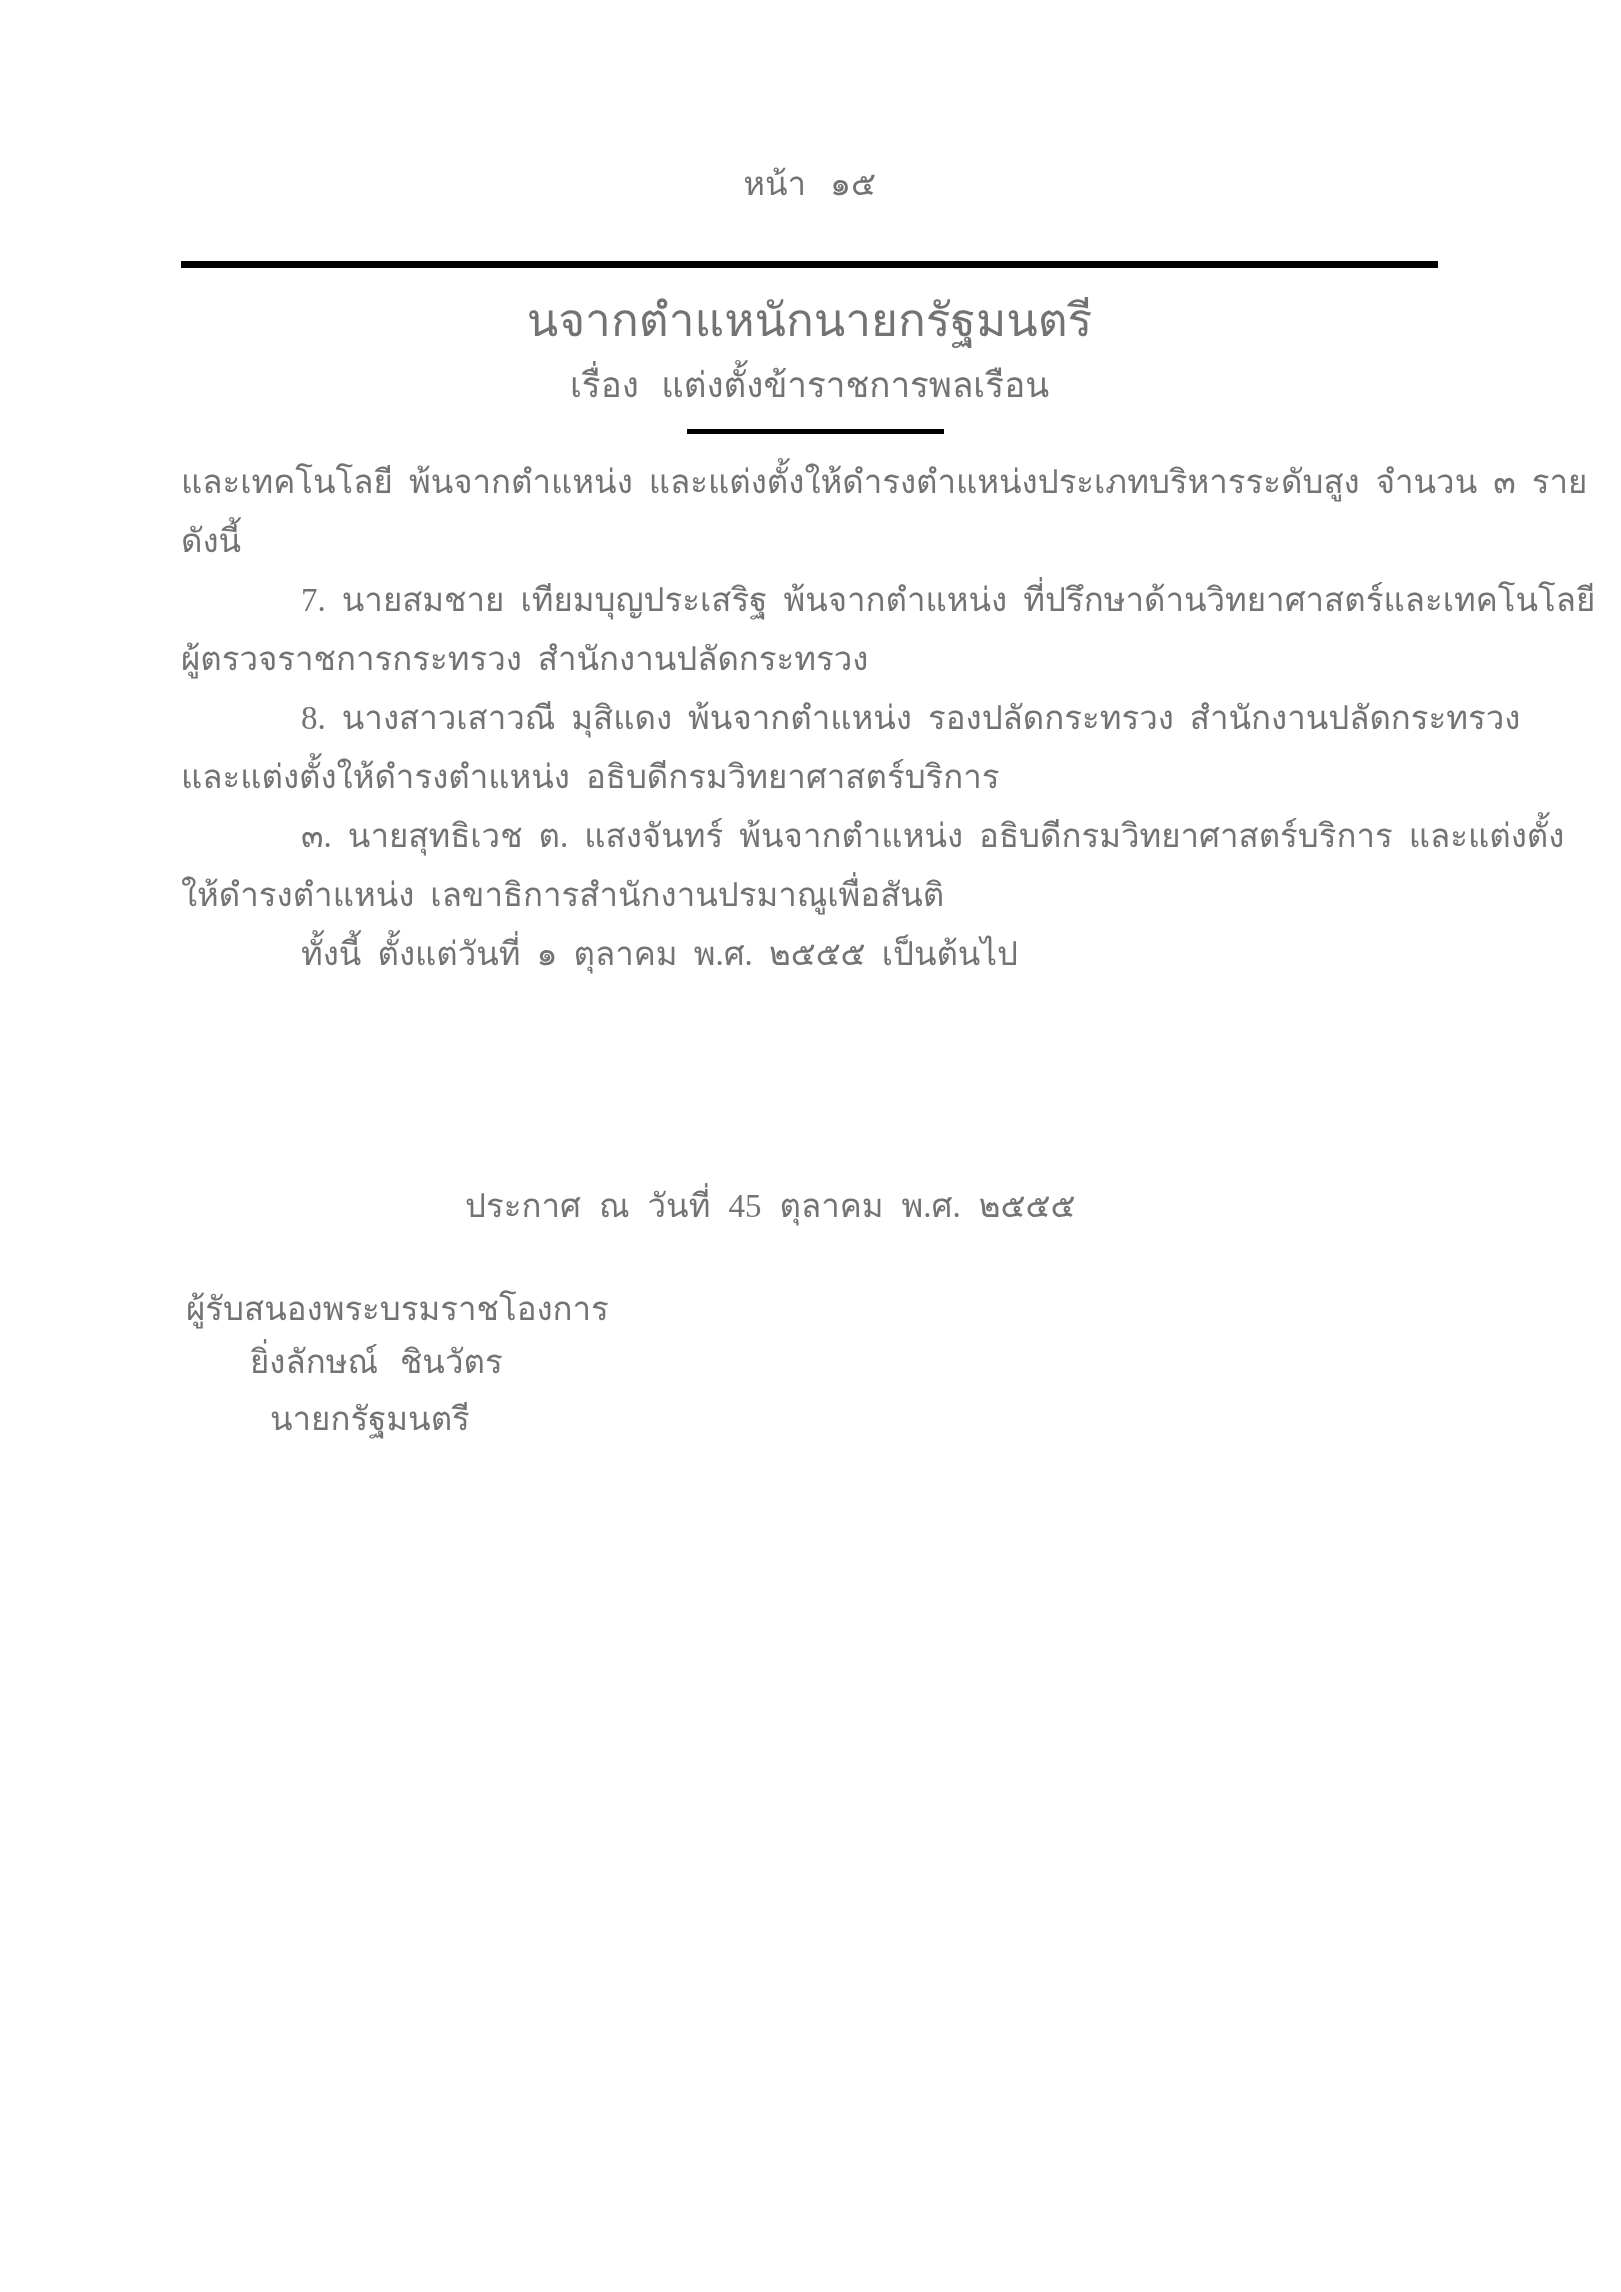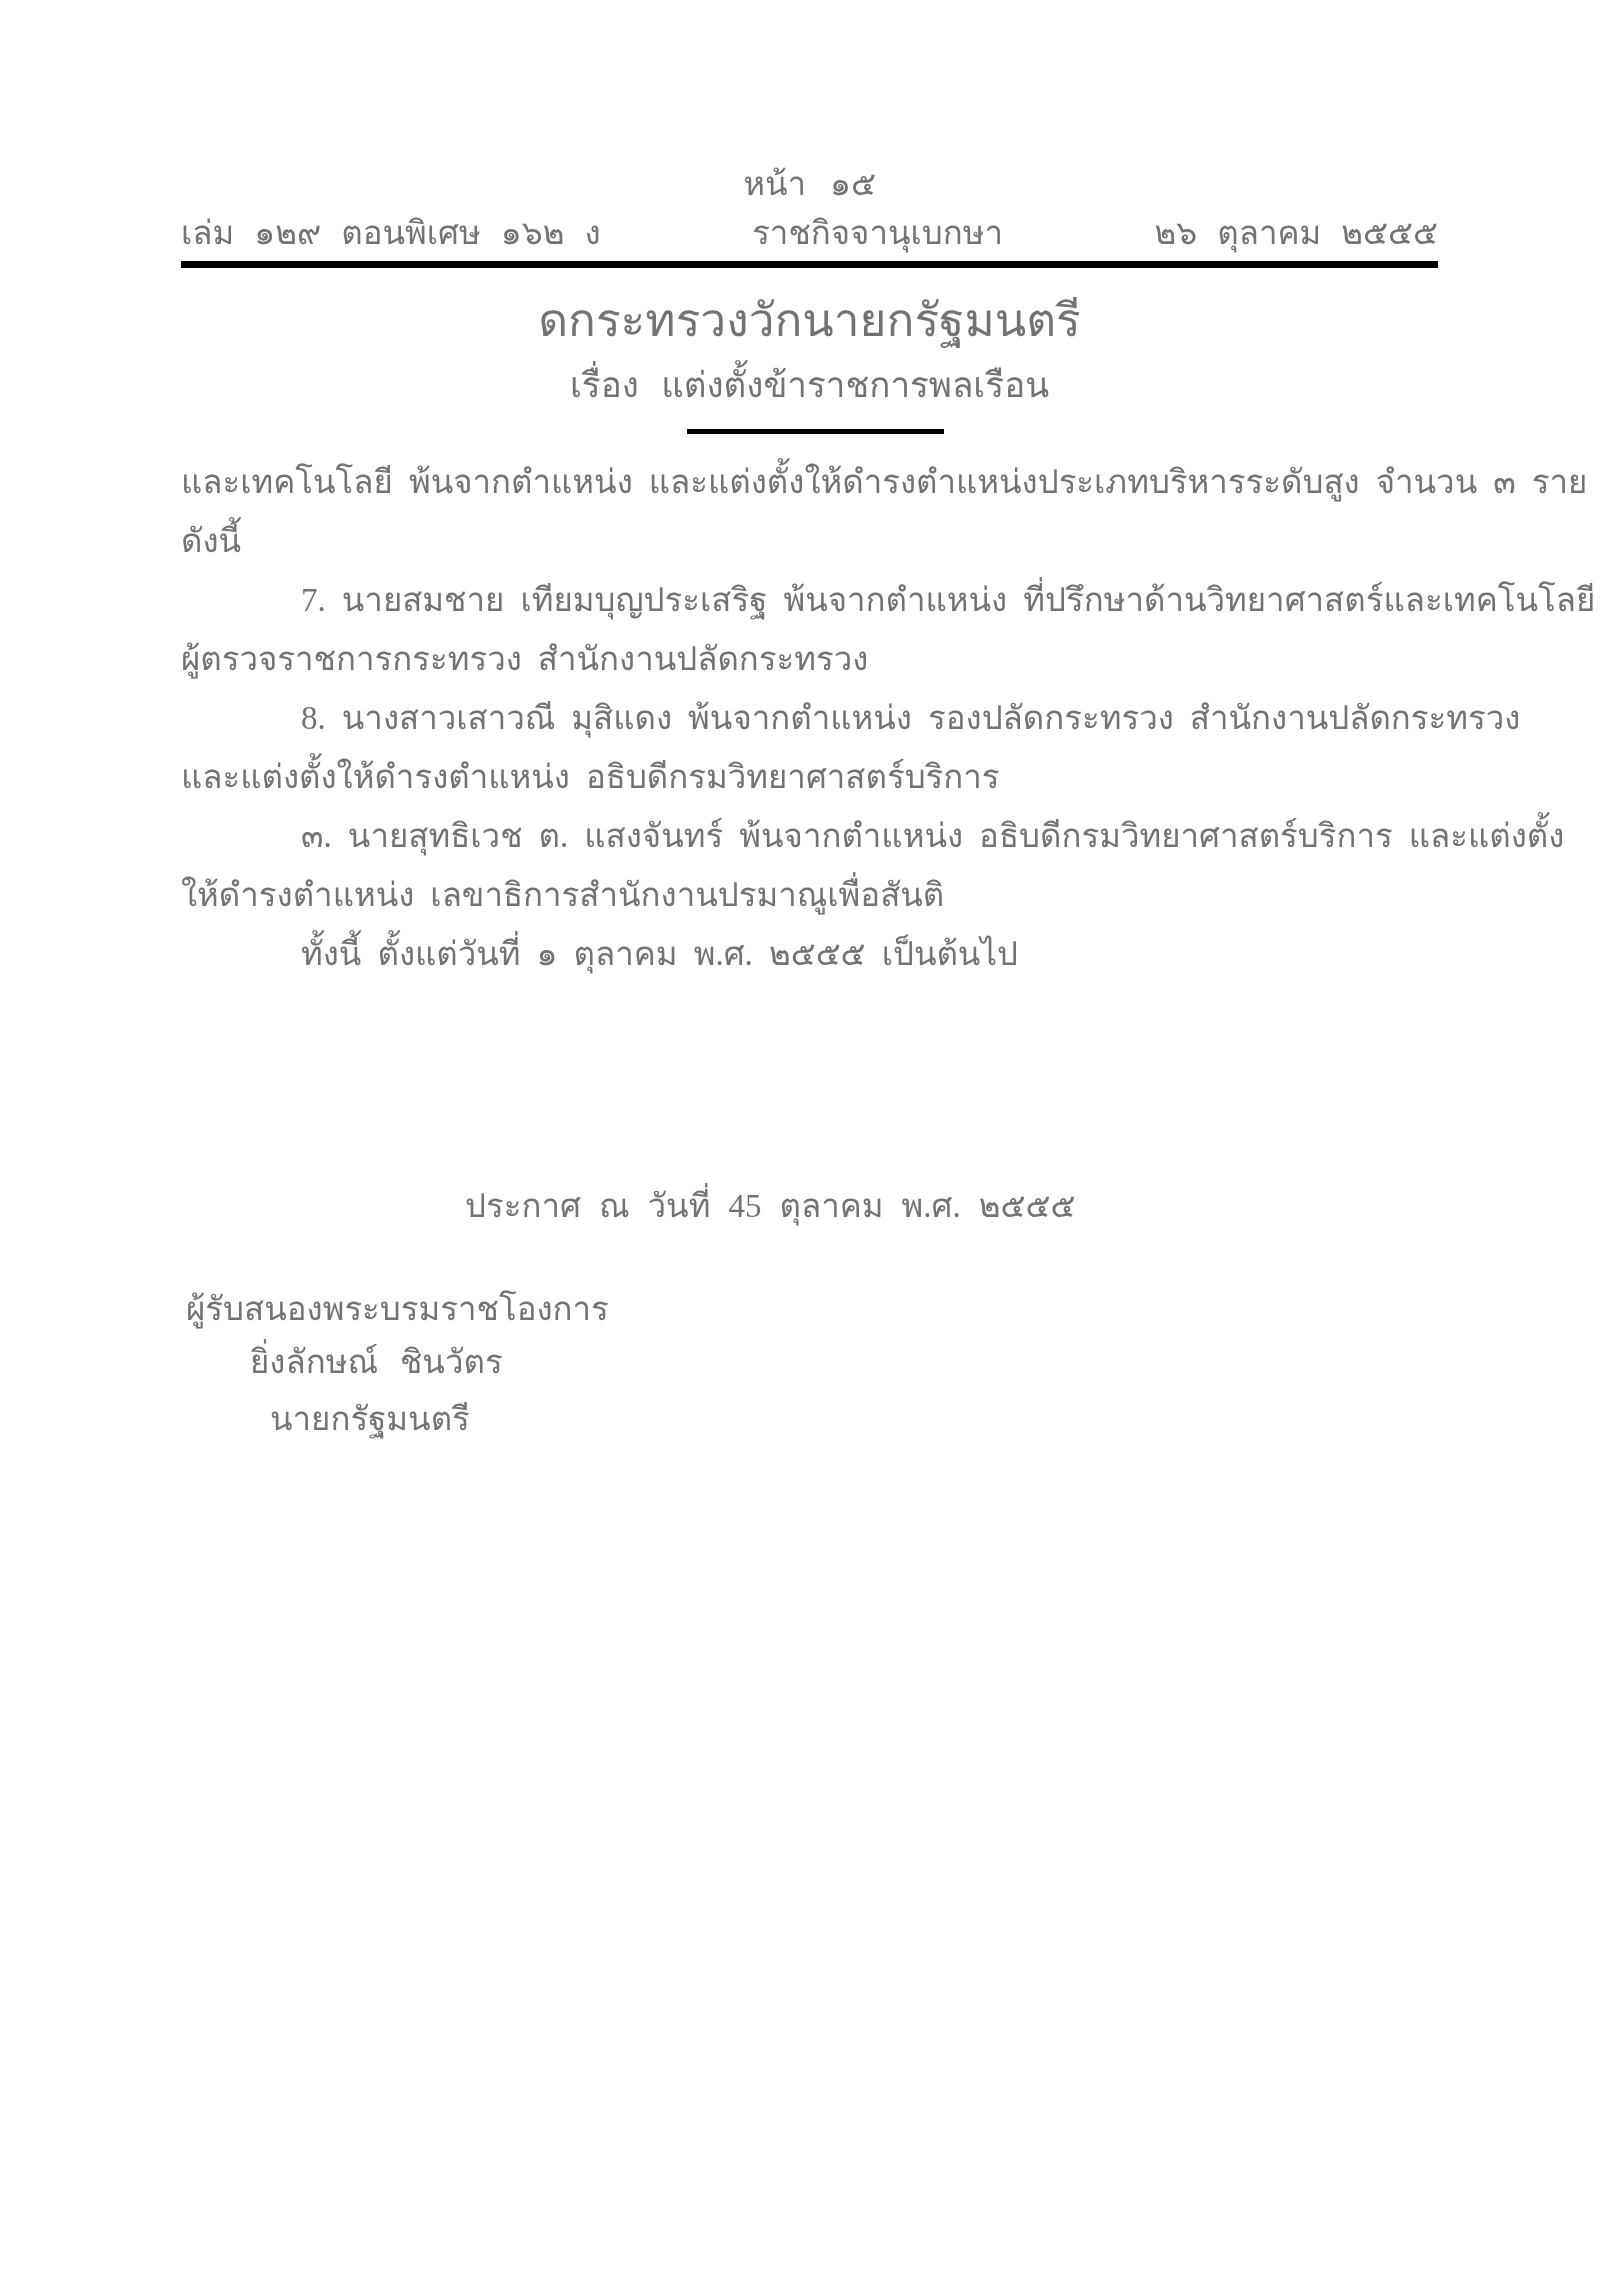--- a/index.html
+++ b/index.html
@@ -114,29 +114,24 @@
     white-space: nowrap;
   }
 </style>
 </head>
 <body>
 
 <div class="page">
 
   <div class="abs page-number">หน้า ๑๕</div>
 
-  <div class="abs header-row">
-    <span class="header-volume">เล่ม ๑๒๙ ตอนพิเศษ ๑๖๒ ง</span>
-    <span class="header-gazette">ราชกิจจานุเบกษา</span>
-    <span class="header-date">๒๖ ตุลาคม ๒๕๕๕</span>
-  </div>
 
   <div class="abs header-rule"></div>
 
-  <div class="abs doc-title">ดกระทรวงวักนายกรัฐมนตรี</div>
+  <div class="abs doc-title">นจากตำแหนักนายกรัฐมนตรี</div>
 
   <div class="abs doc-subtitle">เรื่อง แต่งตั้งข้าราชการพลเรือน</div>
 
   <div class="abs title-divider"></div>
 
   <div class="abs body-text">
     <div class="line">และเทคโนโลยี พ้นจากตำแหน่ง และแต่งตั้งให้ดำรงตำแหน่งประเภทบริหารระดับสูง จำนวน ๓ ราย</div>
     <div class="line">ดังนี้</div>
     <div class="line indent">7. นายสมชาย เทียมบุญประเสริฐ พ้นจากตำแหน่ง ที่ปรึกษาด้านวิทยาศาสตร์และเทคโนโลยี</div>
     <div class="line">ผู้ตรวจราชการกระทรวง สำนักงานปลัดกระทรวง</div>

